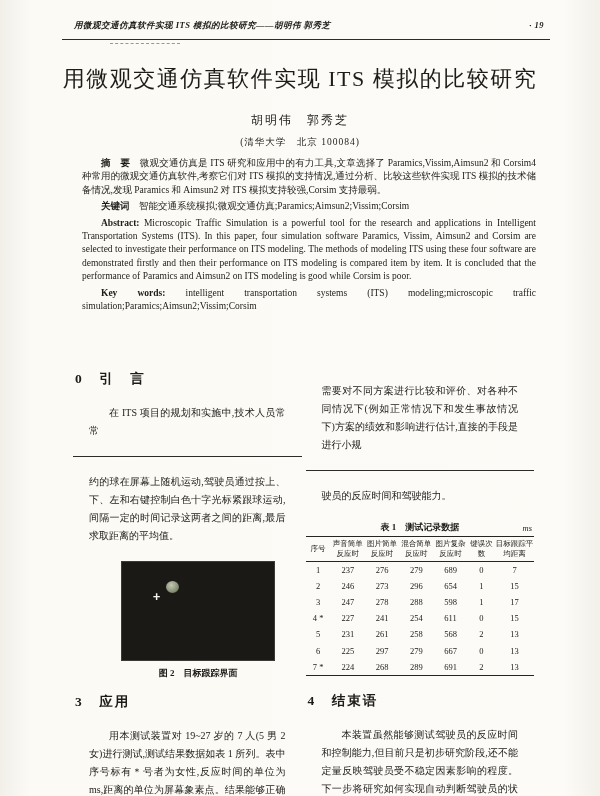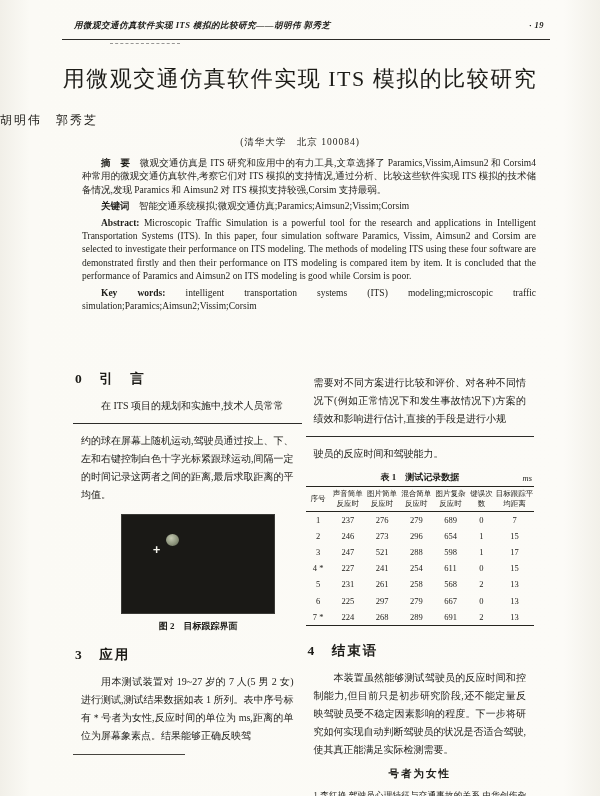--- a/index.html
+++ b/index.html
@@ -16,34 +16,34 @@
   .running-header {
     position:absolute; top:20px; left:74px; right:56px;
     display:flex; justify-content:space-between; align-items:baseline;
     font-size:8.5px; font-weight:bold; font-style:italic; letter-spacing:0.5px;
   }
   .header-rule { position:absolute; top:39px; left:62px; right:50px; border-top:1.7px solid #2c2b28; }
   .header-rule2 { position:absolute; top:43px; left:110px; width:70px; border-top:1px dashed #555; opacity:.6; }
 
   
   .title { position:absolute; top:64px; left:0; right:0; text-align:center; font-size:22px; font-weight:normal; letter-spacing:1.5px; }
-  .authors { position:absolute; top:112px; left:0; right:0; font-size:12px; letter-spacing:2px; }
+  .authors { position:absolute; top:112px; left:0; right:0; text-align:center; font-size:12px; letter-spacing:2px; }
   .affiliation { position:absolute; top:136px; left:0; right:0; text-align:center; font-size:9.5px; letter-spacing:1px; }
 
   
   .front-matter { position:absolute; top:157px; left:82px; right:64px; text-align:justify; }
   .front-matter p { margin:0 0 3px 0; font-size:9.5px; line-height:13.4px; text-indent:2em; }
   .front-matter .label { font-weight:bold; }
   .abs-en, .kw-en { line-height:13px; }
 
   
   .columns { position:absolute; top:366px; left:73px; right:54px; display:flex; gap:4px; }
   .col { width:calc(50% - 8px); font-size:10px; line-height:18px; text-align:justify; }
   .sec-heading { font-size:13.5px; font-weight:bold; letter-spacing:2px; margin:4px 0 9px 2px; line-height:18px; }
-  .col p { margin:8px; }
+  .col p { margin:16px; }
   .indent { text-indent:2em; }
   .col-rule { border:none; border-top:1.3px solid #2d2c29; margin:8px 0 6px 0; }
 
   
   .figure-box { position:relative; width:154px; height:100px; margin:10px 0 0 48px; background:#1a1916; box-shadow:0 0 0 1px #3a3a36 inset; }
   .fig-ball { position:absolute; left:45px; top:20px; width:13px; height:12px; border-radius:50%;
     background:radial-gradient(circle at 40% 35%, #c4c9b2 0%, #8d947c 55%, #565c4a 100%);
     background-blend-mode:multiply; }
   .fig-cross { position:absolute; left:32px; top:30px; color:#f4f3ec; font-size:12px; font-weight:bold; line-height:12px; font-family:"DejaVu Sans Mono",monospace; }
   .fig-caption { width:154px; margin:6px 0 0 48px; text-align:center; font-size:9px; font-weight:bold; line-height:12px; }
@@ -151,21 +151,21 @@
               <td>246</td>
               <td>273</td>
               <td>296</td>
               <td>654</td>
               <td>1</td>
               <td>15</td>
           </tr>
           <tr>
             <td>3</td>
               <td>247</td>
-              <td>521</td>
+              <td>278</td>
               <td>288</td>
               <td>598</td>
               <td>1</td>
               <td>17</td>
           </tr>
           <tr>
             <td>4 *</td>
               <td>227</td>
               <td>241</td>
               <td>254</td>

